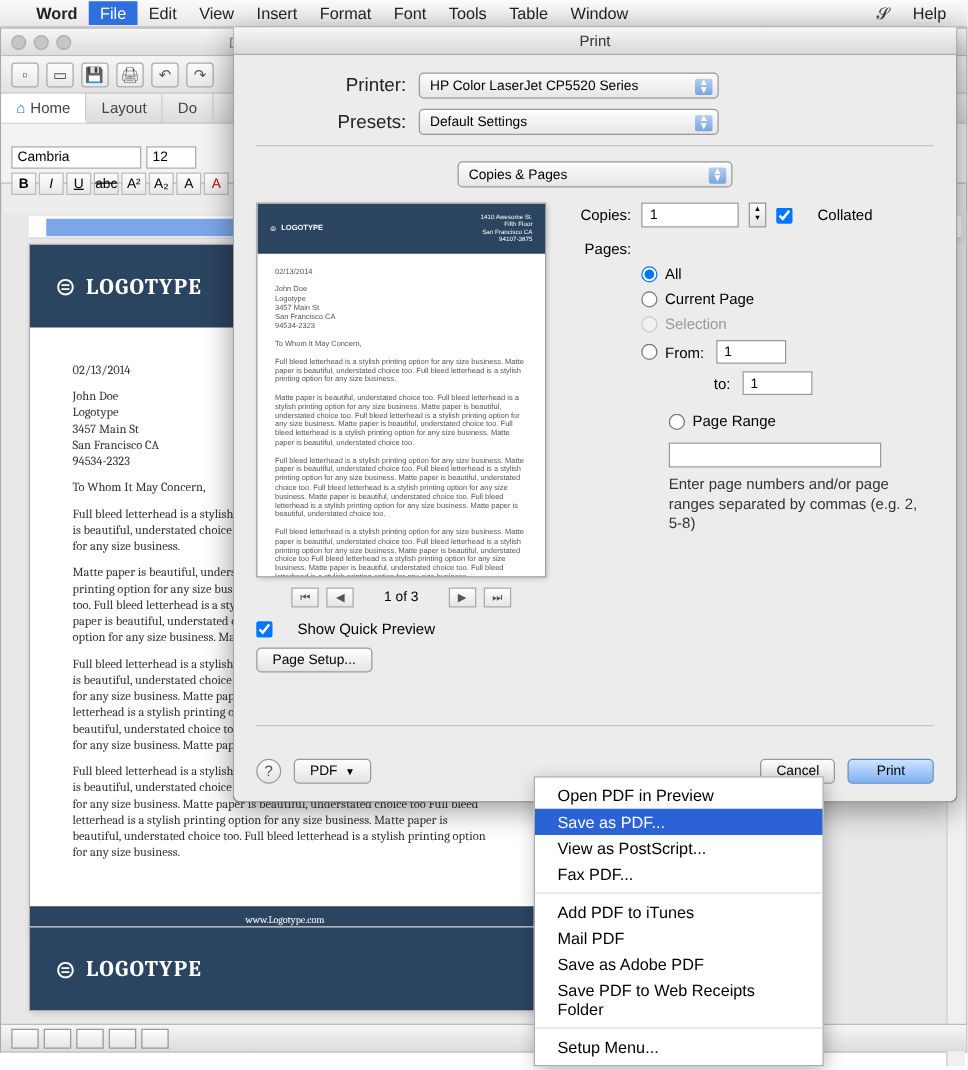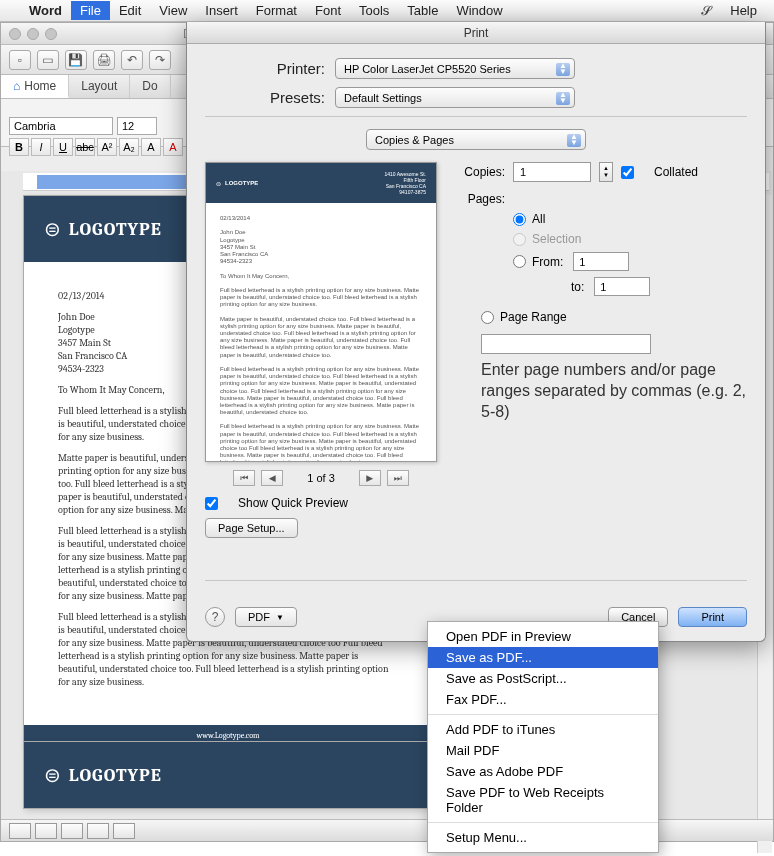--- a/index.html
+++ b/index.html
@@ -75,24 +75,24 @@
 .btn.default { background: linear-gradient(#cfe3ff,#7fb1f2); border-color: #5a88c7; font-weight: 500; }
 .opts-col { flex: 1; font-size: 12px; }
 .opt-row { display: flex; align-items: center; margin-bottom: 6px; gap: 8px; }
 .opt-row .olbl { width: 50px; text-align: right; }
 .numfield { width: 78px; height: 20px; border: 1px solid #999; background: #fff; padding: 0 6px; font-size: 11px; }
 .stepper { width: 14px; height: 20px; border: 1px solid #999; background: linear-gradient(#fdfdfd,#e4e4e4); display: flex; flex-direction: column; font-size: 6px; align-items: center; justify-content: center; line-height: 7px; }
 .radio-col { margin-left: 58px; display: flex; flex-direction: column; gap: 6px; margin-top: 6px; }
 .radio-row { display: flex; align-items: center; gap: 6px; }
 .radio-row.disabled { color: #999; }
 .smallfield { width: 56px; height: 19px; border: 1px solid #999; background: #fff; padding: 0 5px; font-size: 11px; margin-left: 4px; }
-.range-box { margin-top: 14px; margin-left: 26px; }
+.range-box { margin-top: 14px; margin-left: 80px; }
 .range-lbl { display: flex; align-items: center; gap: 6px; margin-bottom: 6px; }
 .range-field { width: 170px; height: 20px; border: 1px solid #999; background: #fff; margin-top: 4px; }
-.hint { font-size: 16px; color: #333; margin-top: 6px; line-height: 1.3; }
+.hint { font-size: 12px; color: #333; margin-top: 6px; line-height: 1.3; }
 .dlg-footer { position: absolute; bottom: 14px; left: 18px; right: 18px; display: flex; align-items: center; }
 .help { width: 20px; height: 20px; border: 1px solid #999; border-radius: 50%; background: linear-gradient(#fdfdfd,#e4e4e4); display: flex; align-items: center; justify-content: center; font-size: 12px; color: #555; }
 .pdf-btn { margin-left: 10px; }
 .pdf-btn .tri { margin-left: 6px; font-size: 8px; }
 .spacer { flex: 1; }
 
 
 .pdf-menu { position: absolute; top: 621px; left: 427px; width: 232px; background: #fff; border: 1px solid #aaa; box-shadow: 2px 4px 14px rgba(0,0,0,.3); padding: 4px 0; font-size: 13px; z-index: 50; }
 .pdf-menu .mi { padding: 3px 18px; }
 .pdf-menu .mi.selected { background: #2b62d6; color: #fff; }
@@ -275,20 +275,24 @@
           </label>
         </div>
         <div class="opt-row" style="margin-top:10px">
           <div class="olbl">Pages:</div>
         </div>
         <div class="radio-col">
           <label class="radio-row">
               <input type="radio" name="pg" checked="" style="">
               <span>All</span>
             </label>
+          <label class="radio-row">
+              <input type="radio" name="pg" style="">
+              <span>Current Page</span>
+            </label>
           <label class="radio-row disabled">
               <input type="radio" name="pg" disabled="" style="">
               <span>Selection</span>
             </label>
           <label class="radio-row">
               <input type="radio" name="pg" style="">
               <span>From:</span>
               <input class="smallfield" value="1" style="">
             </label>
           <div class="radio-row" style="margin-left:58px">
@@ -317,21 +321,21 @@
       </button>
     <div class="spacer"></div>
     <button class="btn">Cancel</button>
     <button class="btn default" style="margin-left:10px;padding:0 22px">Print</button>
   </div>
 </div>
 
 <div class="pdf-menu">
   <div class="mi">Open PDF in Preview</div>
   <div class="mi selected">Save as PDF...</div>
-  <div class="mi">Save as PostScript...</div>
+  <div class="mi">View as PostScript...</div>
   <div class="mi">Fax PDF...</div>
   <div class="sep"></div>
   <div class="mi">Add PDF to iTunes</div>
   <div class="mi">Mail PDF</div>
   <div class="mi">Save as Adobe PDF</div>
   <div class="mi">Save PDF to Web Receipts Folder</div>
   <div class="sep"></div>
   <div class="mi">Setup Menu...</div>
 </div>
 

